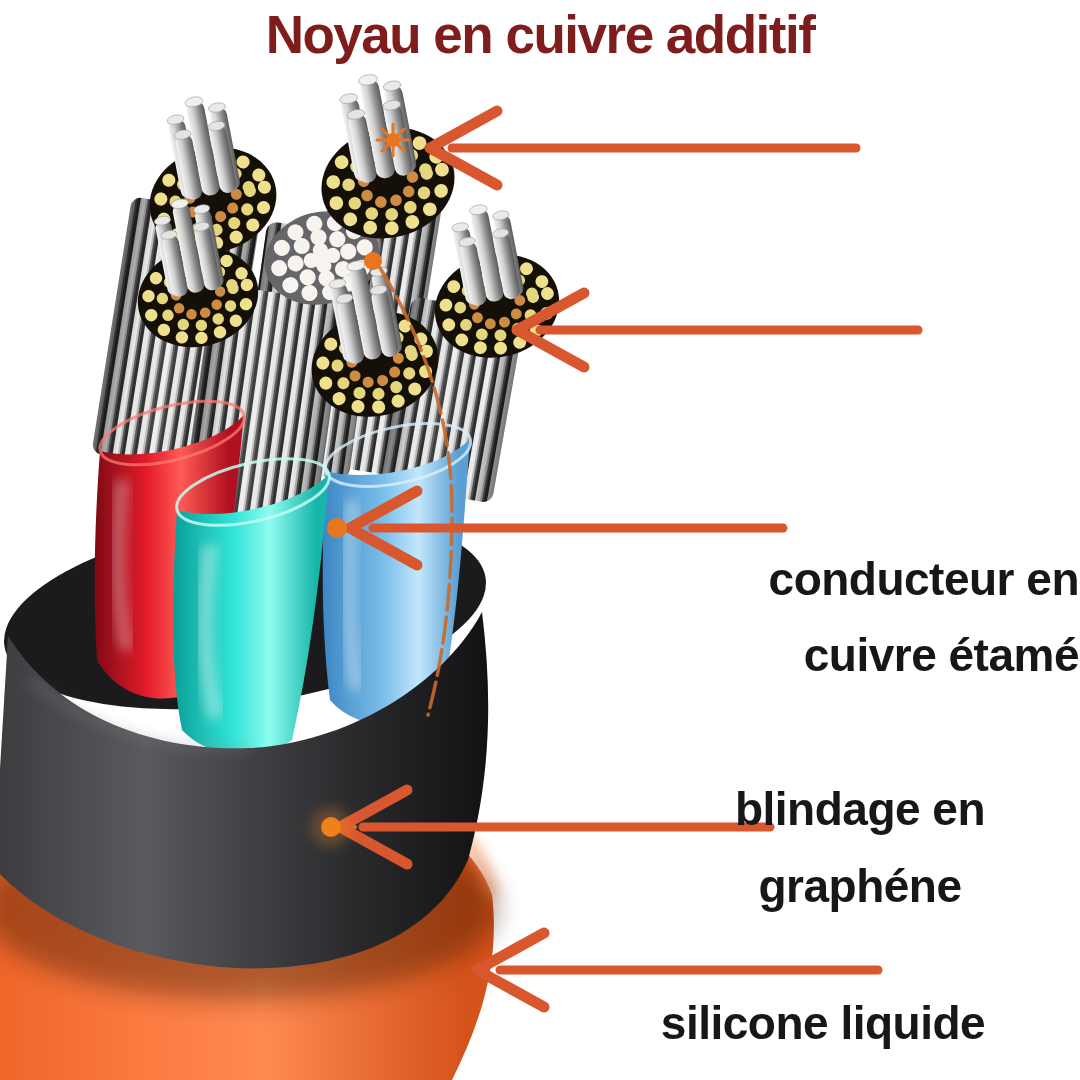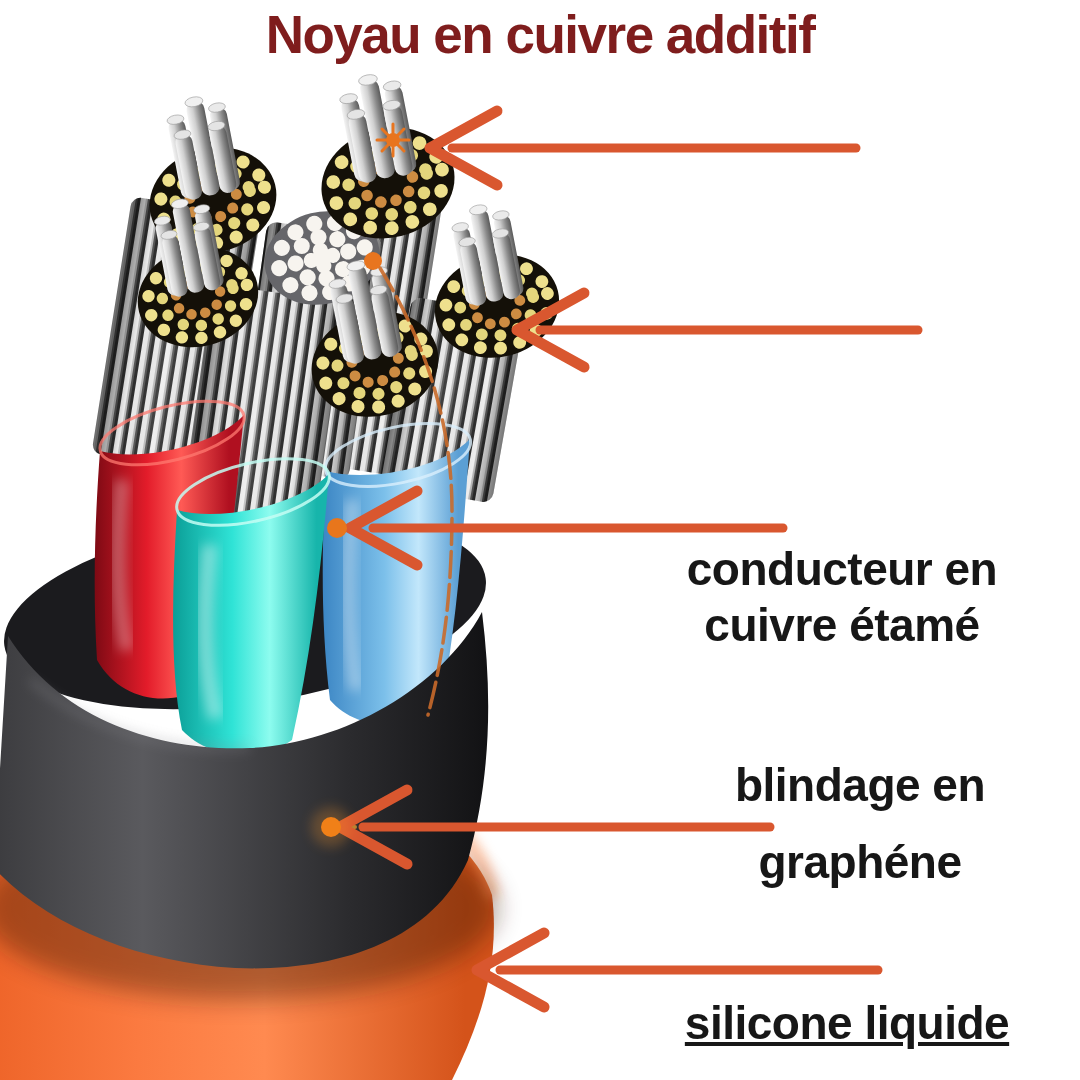--- a/index.html
+++ b/index.html
@@ -10,23 +10,23 @@
   #title{
     position:absolute;top:4px;left:0;width:1080px;text-align:center;
     font-size:53px;font-weight:700;color:#7f1d1d;letter-spacing:-1.5px;margin:0;
   }
   .lbl{
     position:absolute;font-weight:bold;color:#171717;text-align:center;
     font-size:46px;line-height:1.32;white-space:pre-line;letter-spacing:-0.5px;
   }
   #lbl-fil-blindee  {left:630px;top:181px;width:340px;}
   #lbl-fil-nylon    {left:640px;top:371px;width:360px;}
-  #lbl-conducteur   {left:632px;top:541px;width:420px;line-height:56px;}
-  #lbl-blindage     {left:650px;top:747px;width:420px;line-height:77px;}
-  #lbl-silicone     {left:632px;top:993px;width:430px;text-decoration:underline;}
+  #lbl-conducteur   {left:659px;top:541px;width:420px;line-height:76px;text-align:right;}
+  #lbl-blindage     {left:650px;top:771px;width:420px;line-height:77px;}
+  #lbl-silicone     {left:608px;top:993px;width:430px;}
   svg{position:absolute;top:0;left:0;}
 </style>
 </head>
 <body>
 
 <div id="canvas">
 
   <svg width="1080" height="1080" viewBox="0 0 1080 1080">
     <defs>
       <pattern id="strands" width="12" height="12" patternUnits="userSpaceOnUse">

